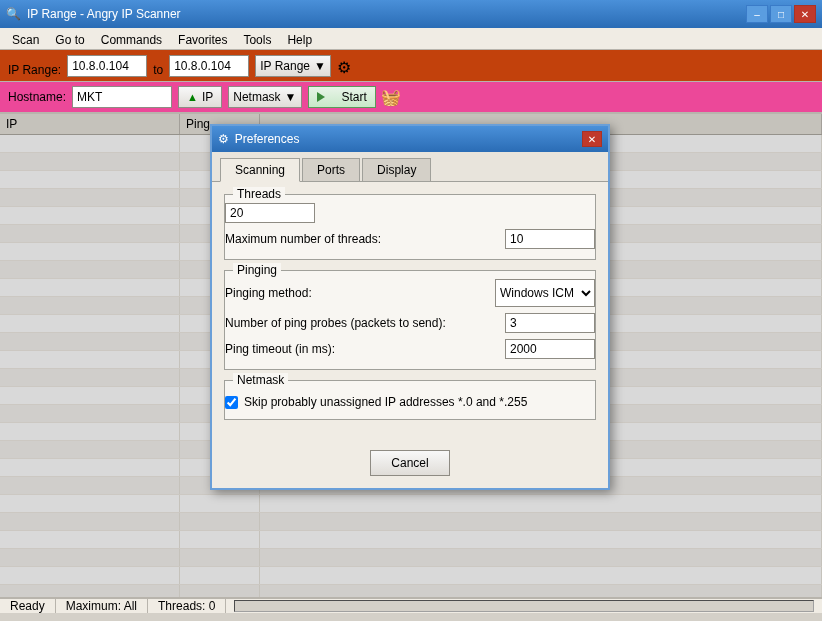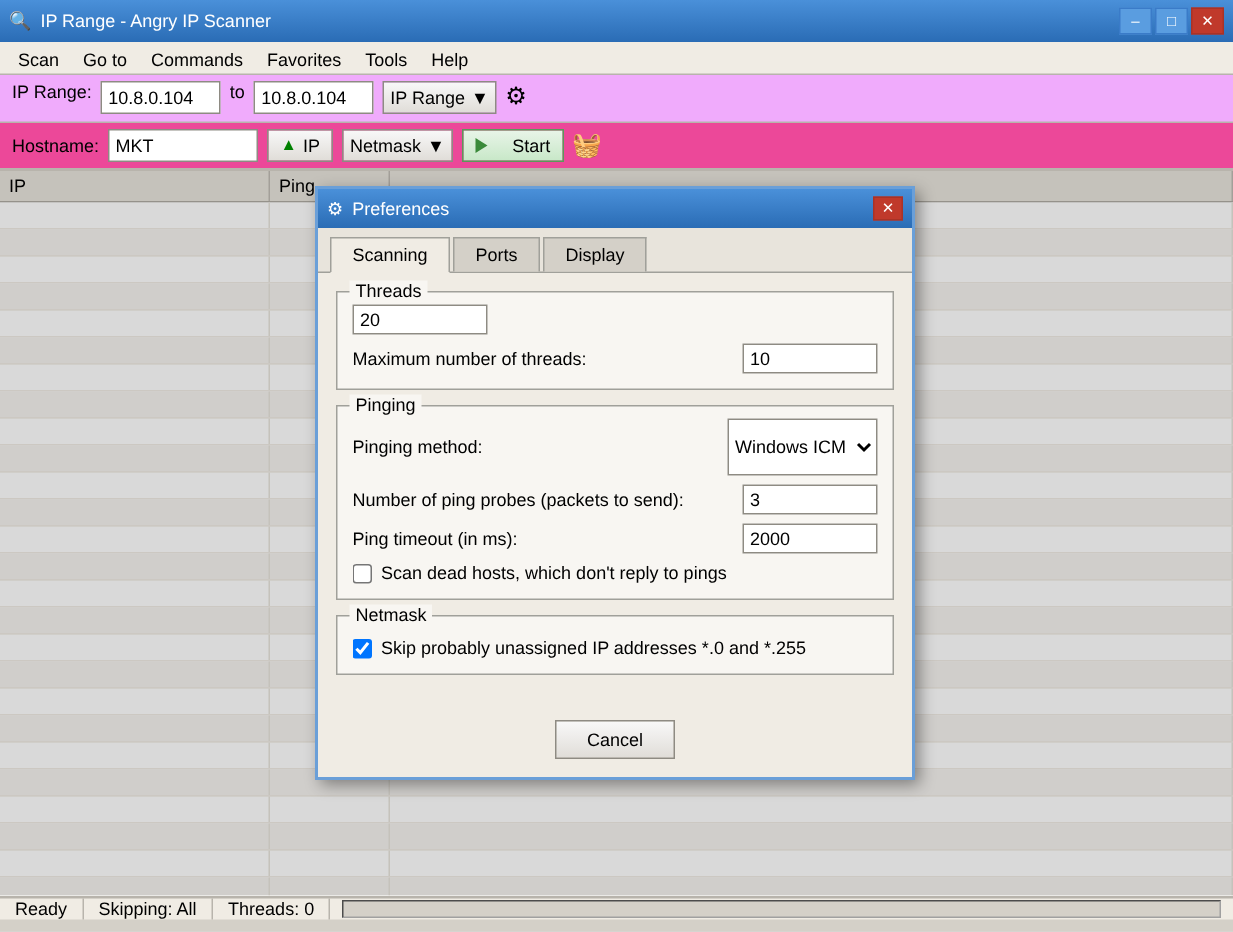--- a/index.html
+++ b/index.html
@@ -61,24 +61,24 @@
     }
     .menu-item {
       padding: 2px 8px;
       cursor: pointer;
       font-size: 12px;
       color: #000;
     }
 
     
     .toolbar {
-      background: #f0abfc;
+      background: #c2410c;
       padding: 4px 8px;
       display: flex;
-      align-items: flex-start;
+      align-items: flex-end;
       gap: 6px;
       border-bottom: 1px solid #b8b4ac;
       height: 32px;
     }
     .toolbar-label { font-size: 12px; color: #000; }
     .toolbar-input {
       height: 22px;
       border: 1px solid #8e8b83;
       background: white;
       padding: 2px 4px;
@@ -253,21 +253,21 @@
     
     .dialog-content {
       padding: 12px;
       background: #f0ece4;
     }
 
     
     .group-box {
       border: 1px solid #a0a09a;
       margin-bottom: 10px;
-      padding: 8px 10px 10px;
+      padding: 8px 0 10px;
       position: relative;
       background: #f8f6f2;
     }
     .group-label {
       position: absolute;
       top: -8px;
       left: 8px;
       background: #f8f6f2;
       padding: 0 4px;
       font-size: 12px;
@@ -285,21 +285,21 @@
     .form-input {
       width: 90px;
       height: 20px;
       border: 1px solid #8e8b83;
       background: white;
       padding: 2px 4px;
       font-size: 12px;
     }
     .form-select {
       width: 100px;
-      height: 38px;
+      height: 28px;
       border: 1px solid #8e8b83;
       background: white;
       font-size: 12px;
     }
 
     
     .checkbox-row {
       display: flex;
       align-items: center;
       gap: 6px;
@@ -582,24 +582,20 @@
             </select>
           </div>
           <div class="form-row">
             <span class="form-label">Number of ping probes (packets to send):</span>
             <input class="form-input" type="text" value="3" style="">
           </div>
           <div class="form-row">
             <span class="form-label">Ping timeout (in ms):</span>
             <input class="form-input" type="text" value="2000" style="">
           </div>
-          <div class="checkbox-row">
-            <input type="checkbox" id="scan-dead" style="">
-            <label for="scan-dead">Scan dead hosts, which don't reply to pings</label>
-          </div>
         </div>
 
         <div class="group-box">
           <span class="group-label">Netmask</span>
           <div class="checkbox-row">
             <input type="checkbox" id="skip-unassigned" checked="" style="">
             <label for="skip-unassigned">Skip probably unassigned IP addresses *.0 and *.255</label>
           </div>
         </div>
 
@@ -610,19 +606,19 @@
       </div>
     </div>
   </div>
 </div>
 
 <div class="status-bar">
   <div class="status-section">
     <span>Ready</span>
   </div>
   <div class="status-section">
-    <span>Skipping: All</span>
+    <span>Maximum: All</span>
   </div>
   <div class="status-section">
     <span>Threads: 0</span>
   </div>
   <div class="status-progress"></div>
 </div>
 
 </body></html>

